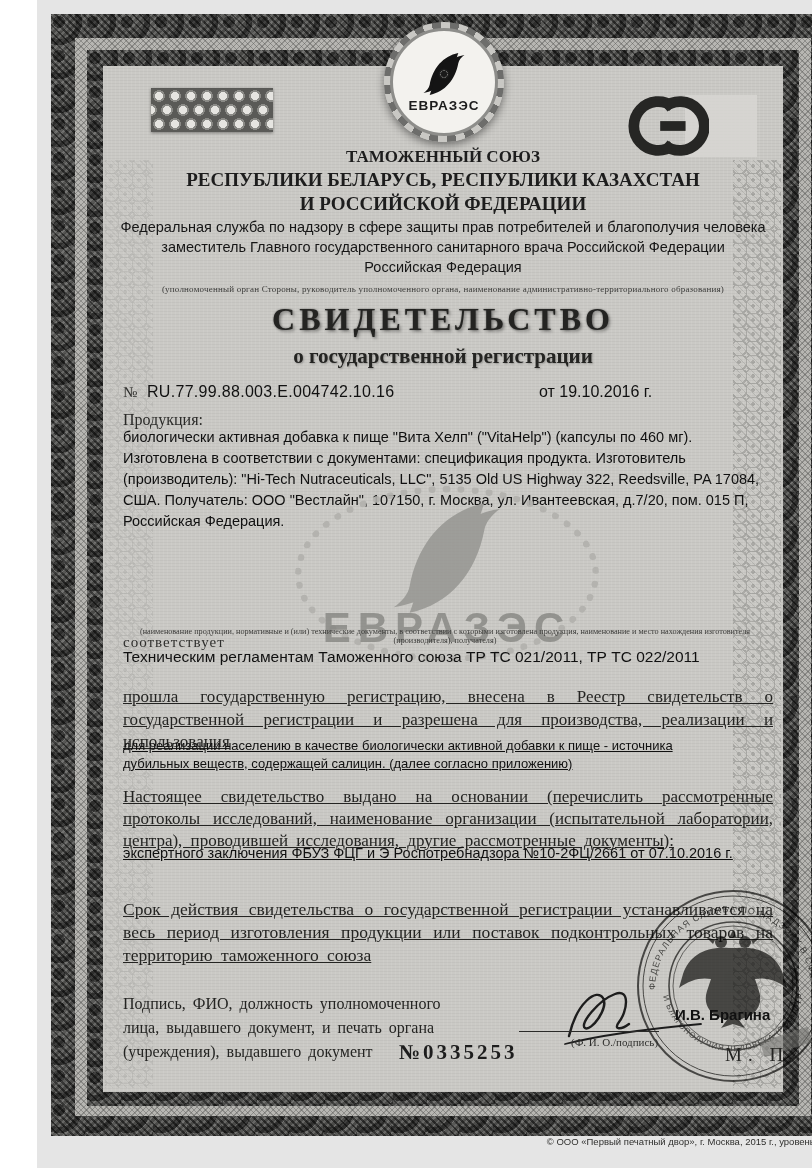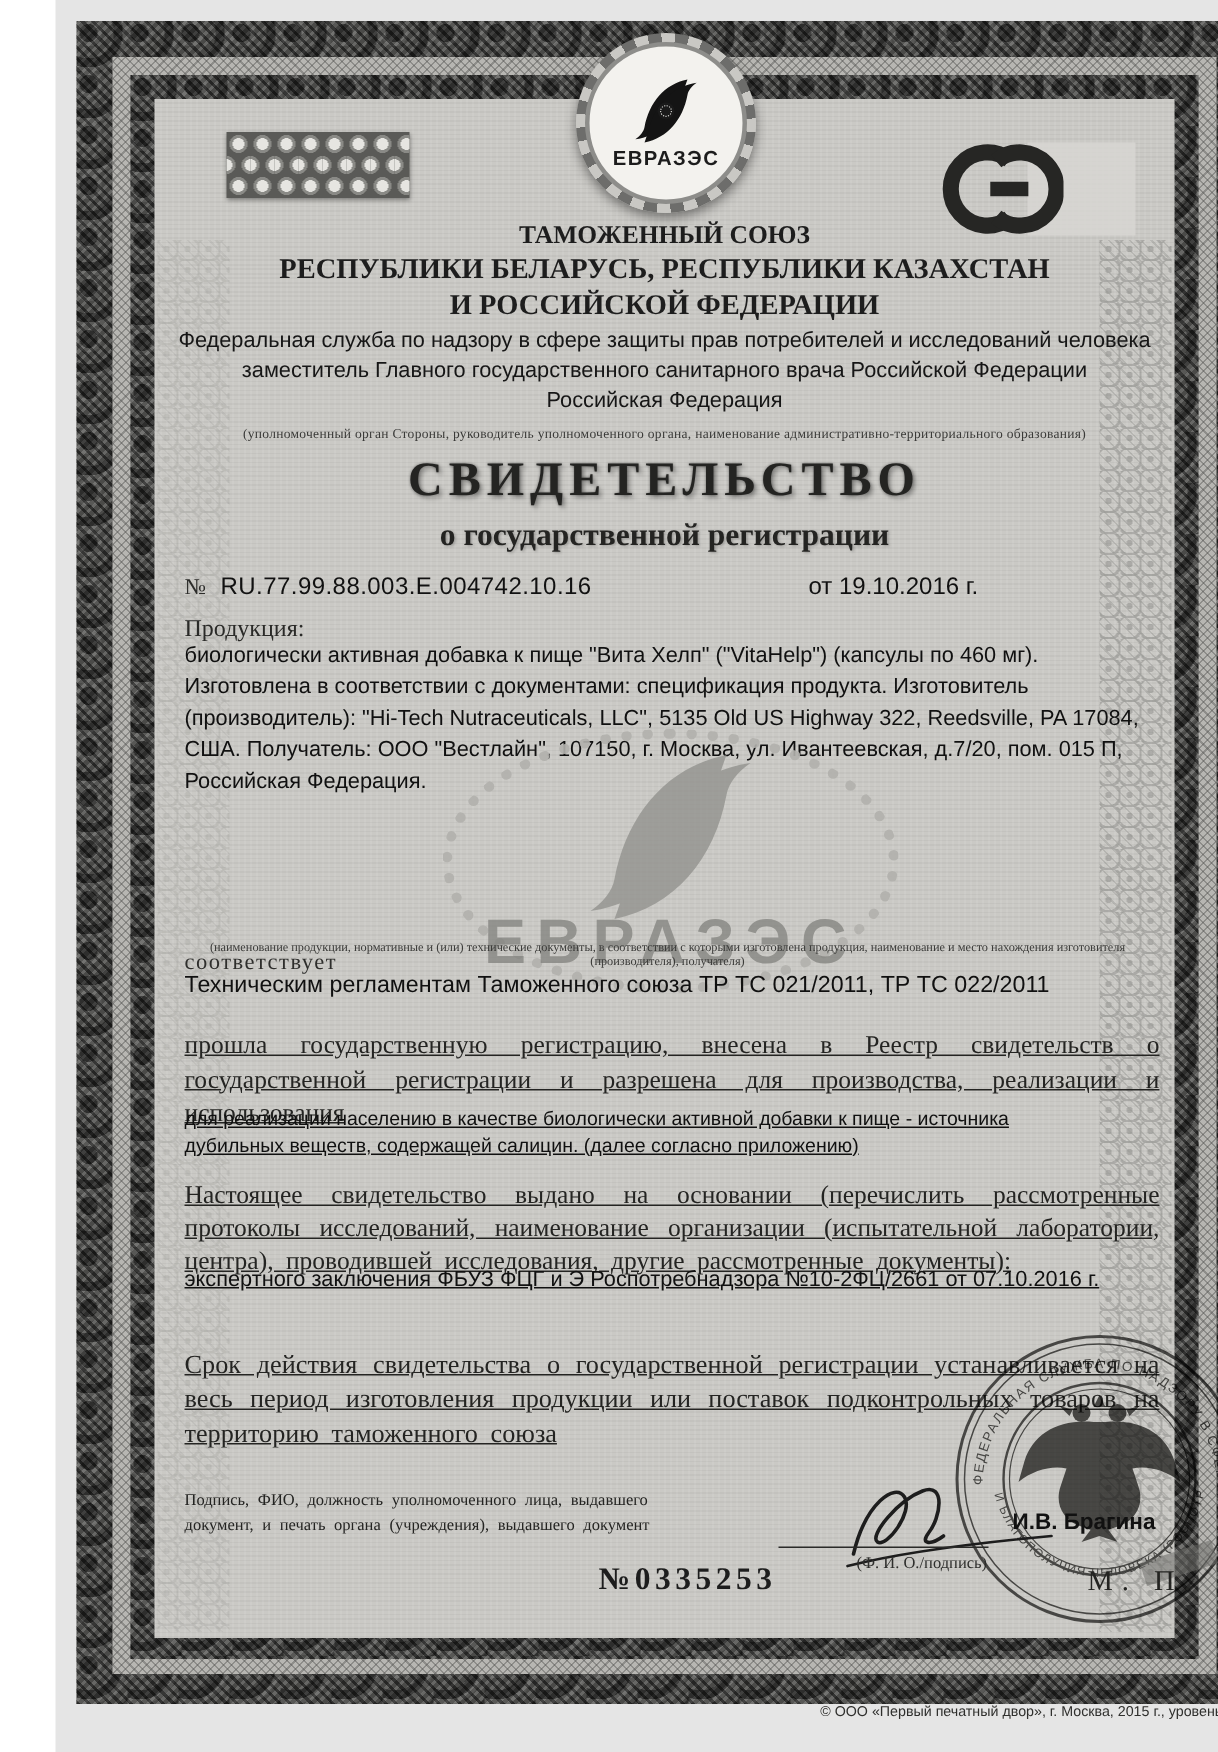--- a/index.html
+++ b/index.html
@@ -84,21 +84,21 @@
     font-size:15.5px;font-weight:500;color:#101010;}
   
   .stmt{position:absolute;left:86px;width:650px;text-align:justify;color:#242422;text-decoration:underline;}
   .reg-stmt{top:686px;font-size:17px;line-height:1.33;word-spacing:7px;}
   .usage{top:737px;width:616px;font-family:"Liberation Sans",sans-serif;font-size:13px;line-height:1.35;
     text-align:left;color:#101010;}
   .basis{top:786px;font-size:17px;line-height:1.28;word-spacing:4px;}
   .basis-docs{top:845px;font-family:"Liberation Sans",sans-serif;font-size:14.5px;text-align:left;color:#101010;}
   .validity{top:898px;font-size:17.5px;line-height:1.3;word-spacing:4px;}
   
-  .sign-label{position:absolute;left:86px;top:992px;width:336px;font-size:11px;line-height:1.5;
+  .sign-label{position:absolute;left:86px;top:992px;width:336px;font-size:16px;line-height:1.5;
     word-spacing:3px;color:#242422;}
   .blank-number{position:absolute;left:362px;top:1040px;font-size:21px;font-weight:bold;letter-spacing:3px;color:#1d1d1d;text-align:center;}
   .stamp{position:absolute;left:596px;top:886px;width:200px;height:200px;opacity:.85;mix-blend-mode:multiply;}
   .signature-svg{position:absolute;left:524px;top:982px;width:146px;height:78px;}
   .official-name{position:absolute;left:638px;top:1006px;font-family:"Liberation Sans",sans-serif;
     font-weight:bold;font-size:15px;color:#111;}
   .sig-line{position:absolute;left:482px;top:1031px;width:140px;border-top:1.5px solid #2a2a28;}
   .sig-caption{position:absolute;left:534px;top:1036px;font-size:11px;color:#2e2e2c;}
   .seal-mark{position:absolute;left:688px;top:1044px;font-size:19px;color:#242422;letter-spacing:6px;}
   .smudge{position:absolute;left:724px;top:1034px;width:50px;height:16px;background:rgba(110,110,106,.55);
@@ -135,21 +135,21 @@
 
   <svg class="se-mark" viewBox="0 0 84 72">
     <path d="M47,16 A25,25 0 1,0 47,56" fill="none" stroke="#262624" stroke-width="11"></path>
     <path d="M38,17 A25,25 0 1,1 38,55" fill="none" stroke="#262624" stroke-width="11"></path>
     <path d="M34,36 H60" stroke="#262624" stroke-width="10"></path>
   </svg>
 
   <div class="hdr center hdr-bold h-line1">ТАМОЖЕННЫЙ СОЮЗ</div>
   <div class="hdr center hdr-bold h-line2">РЕСПУБЛИКИ БЕЛАРУСЬ, РЕСПУБЛИКИ КАЗАХСТАН</div>
   <div class="hdr center hdr-bold h-line3">И РОССИЙСКОЙ ФЕДЕРАЦИИ</div>
-  <div class="hdr center h-sans h-line4">Федеральная служба по надзору в сфере защиты прав потребителей и исследований человека</div>
+  <div class="hdr center h-sans h-line4">Федеральная служба по надзору в сфере защиты прав потребителей и благополучия человека</div>
   <div class="hdr center h-sans h-line6">Российская Федерация</div>
   <div class="hdr center h-sans h-line5">заместитель Главного государственного санитарного врача Российской Федерации</div>
   <div class="hdr center org-note">(уполномоченный орган Стороны, руководитель уполномоченного органа, наименование административно-территориального образования)</div>
 
   <div class="hdr center doc-title">СВИДЕТЕЛЬСТВО</div>
   <div class="hdr center doc-subtitle">о государственной регистрации</div>
 
   <div class="reg-row">
     <span class="reg-prefix">№</span>
     <span class="reg-number">RU.77.99.88.003.Е.004742.10.16</span>

